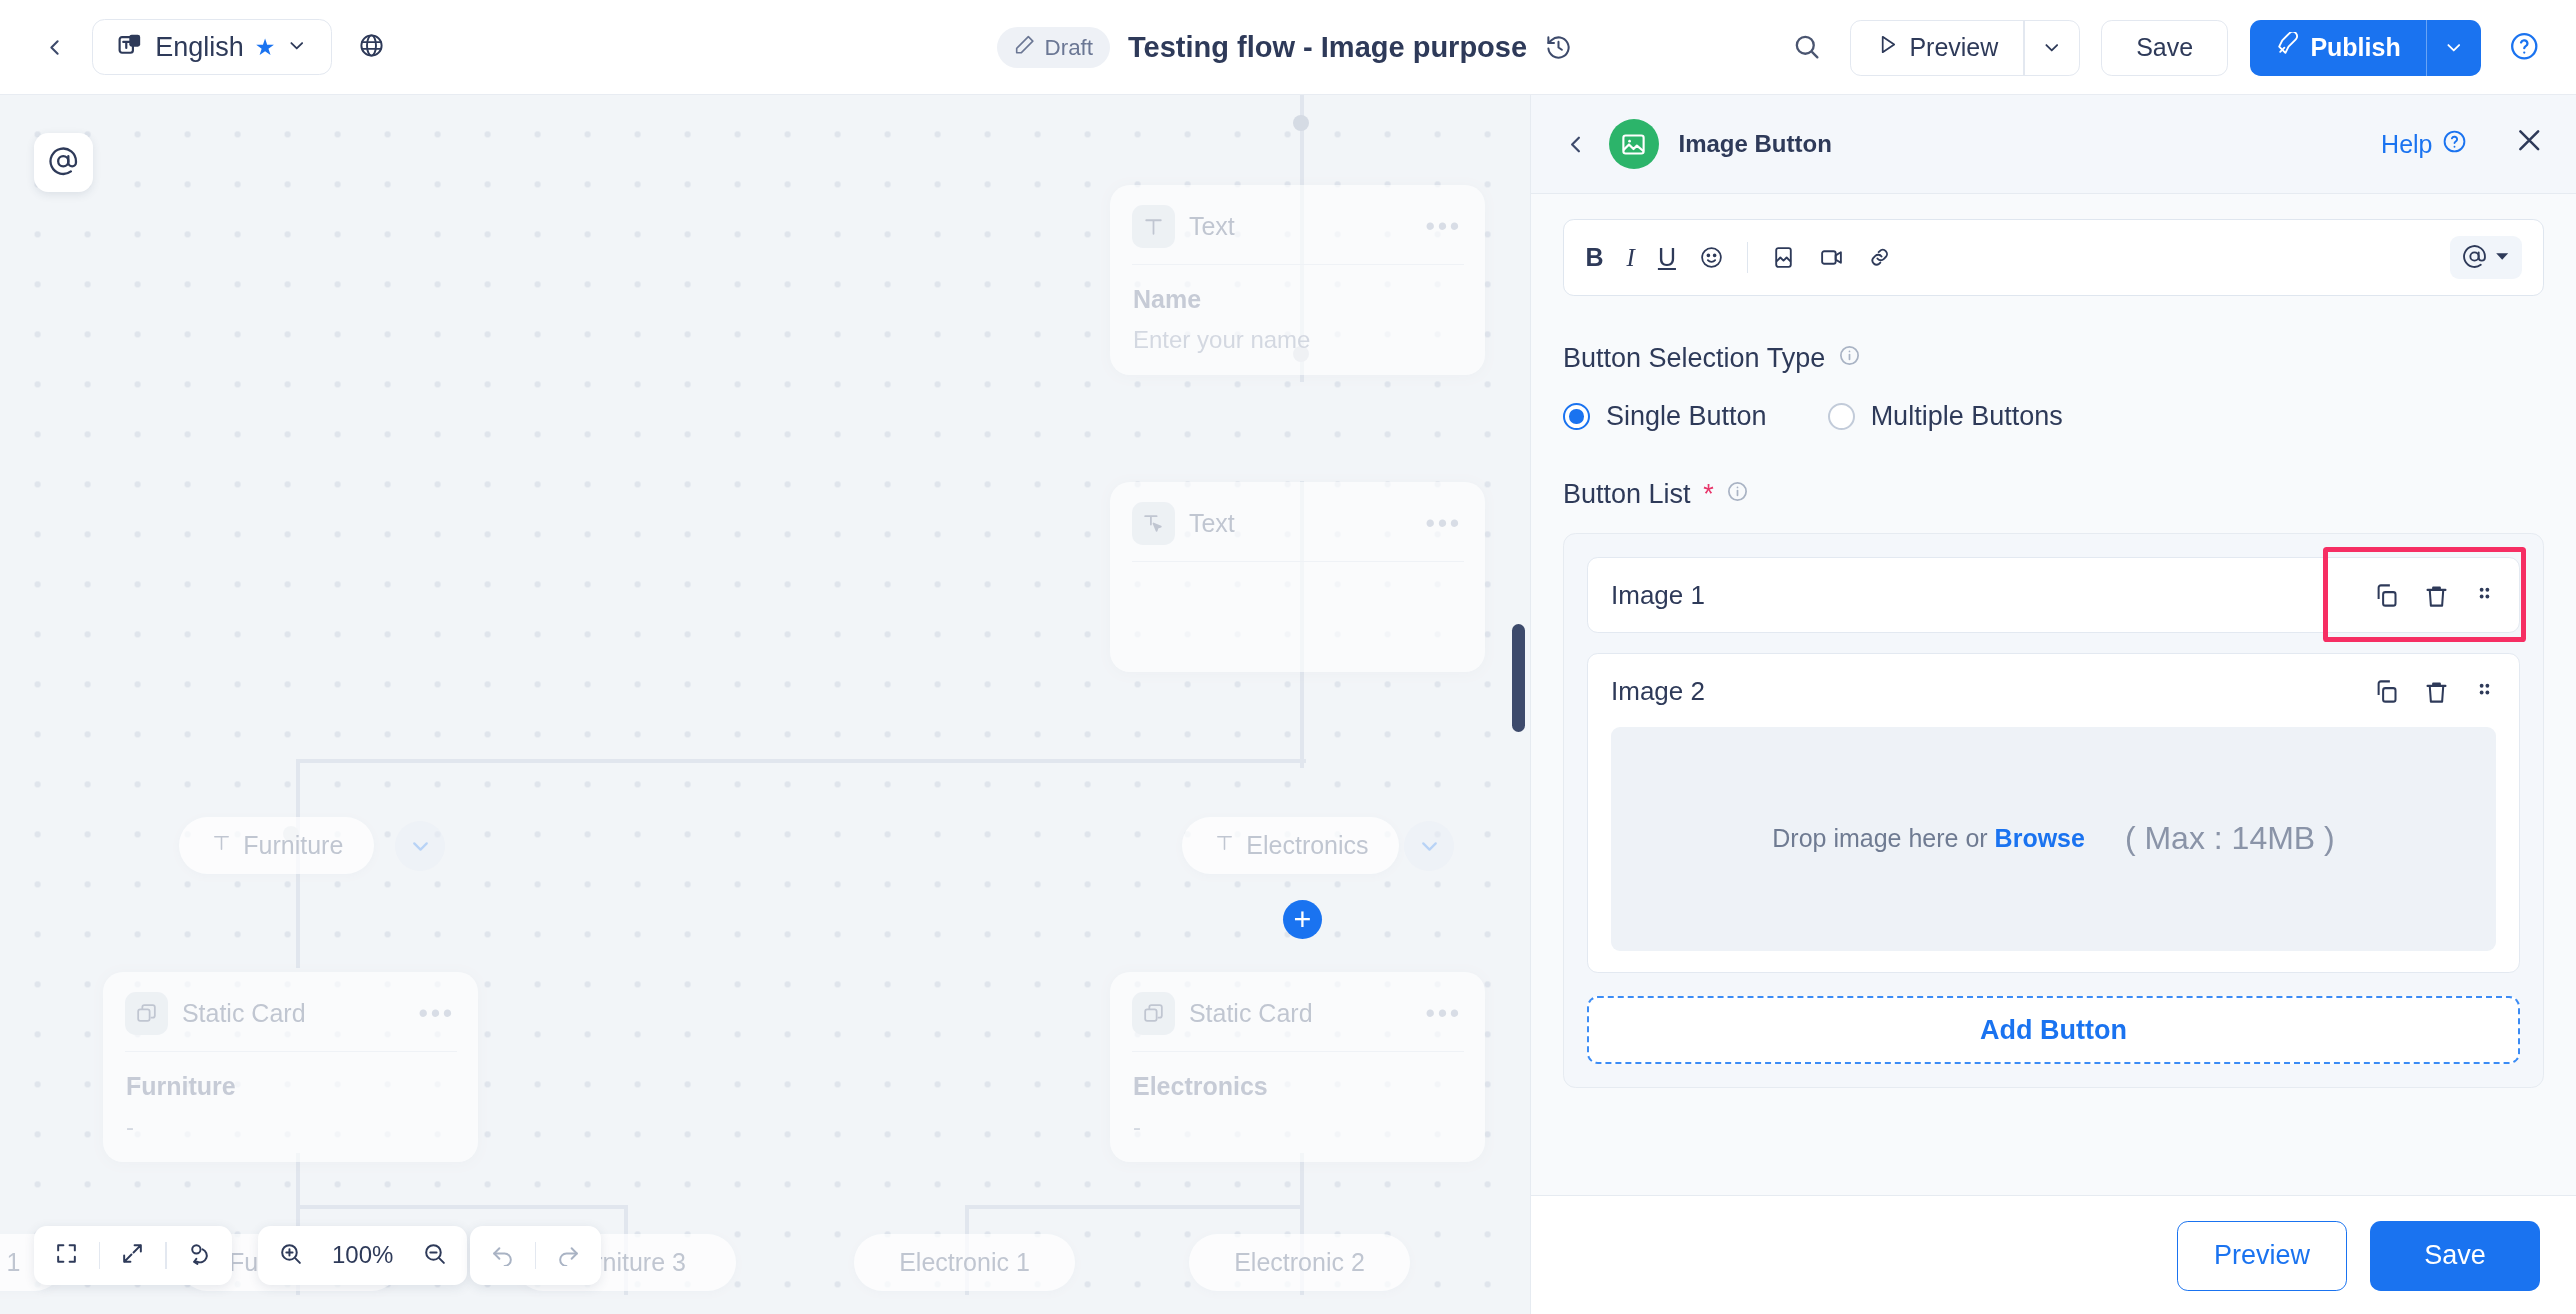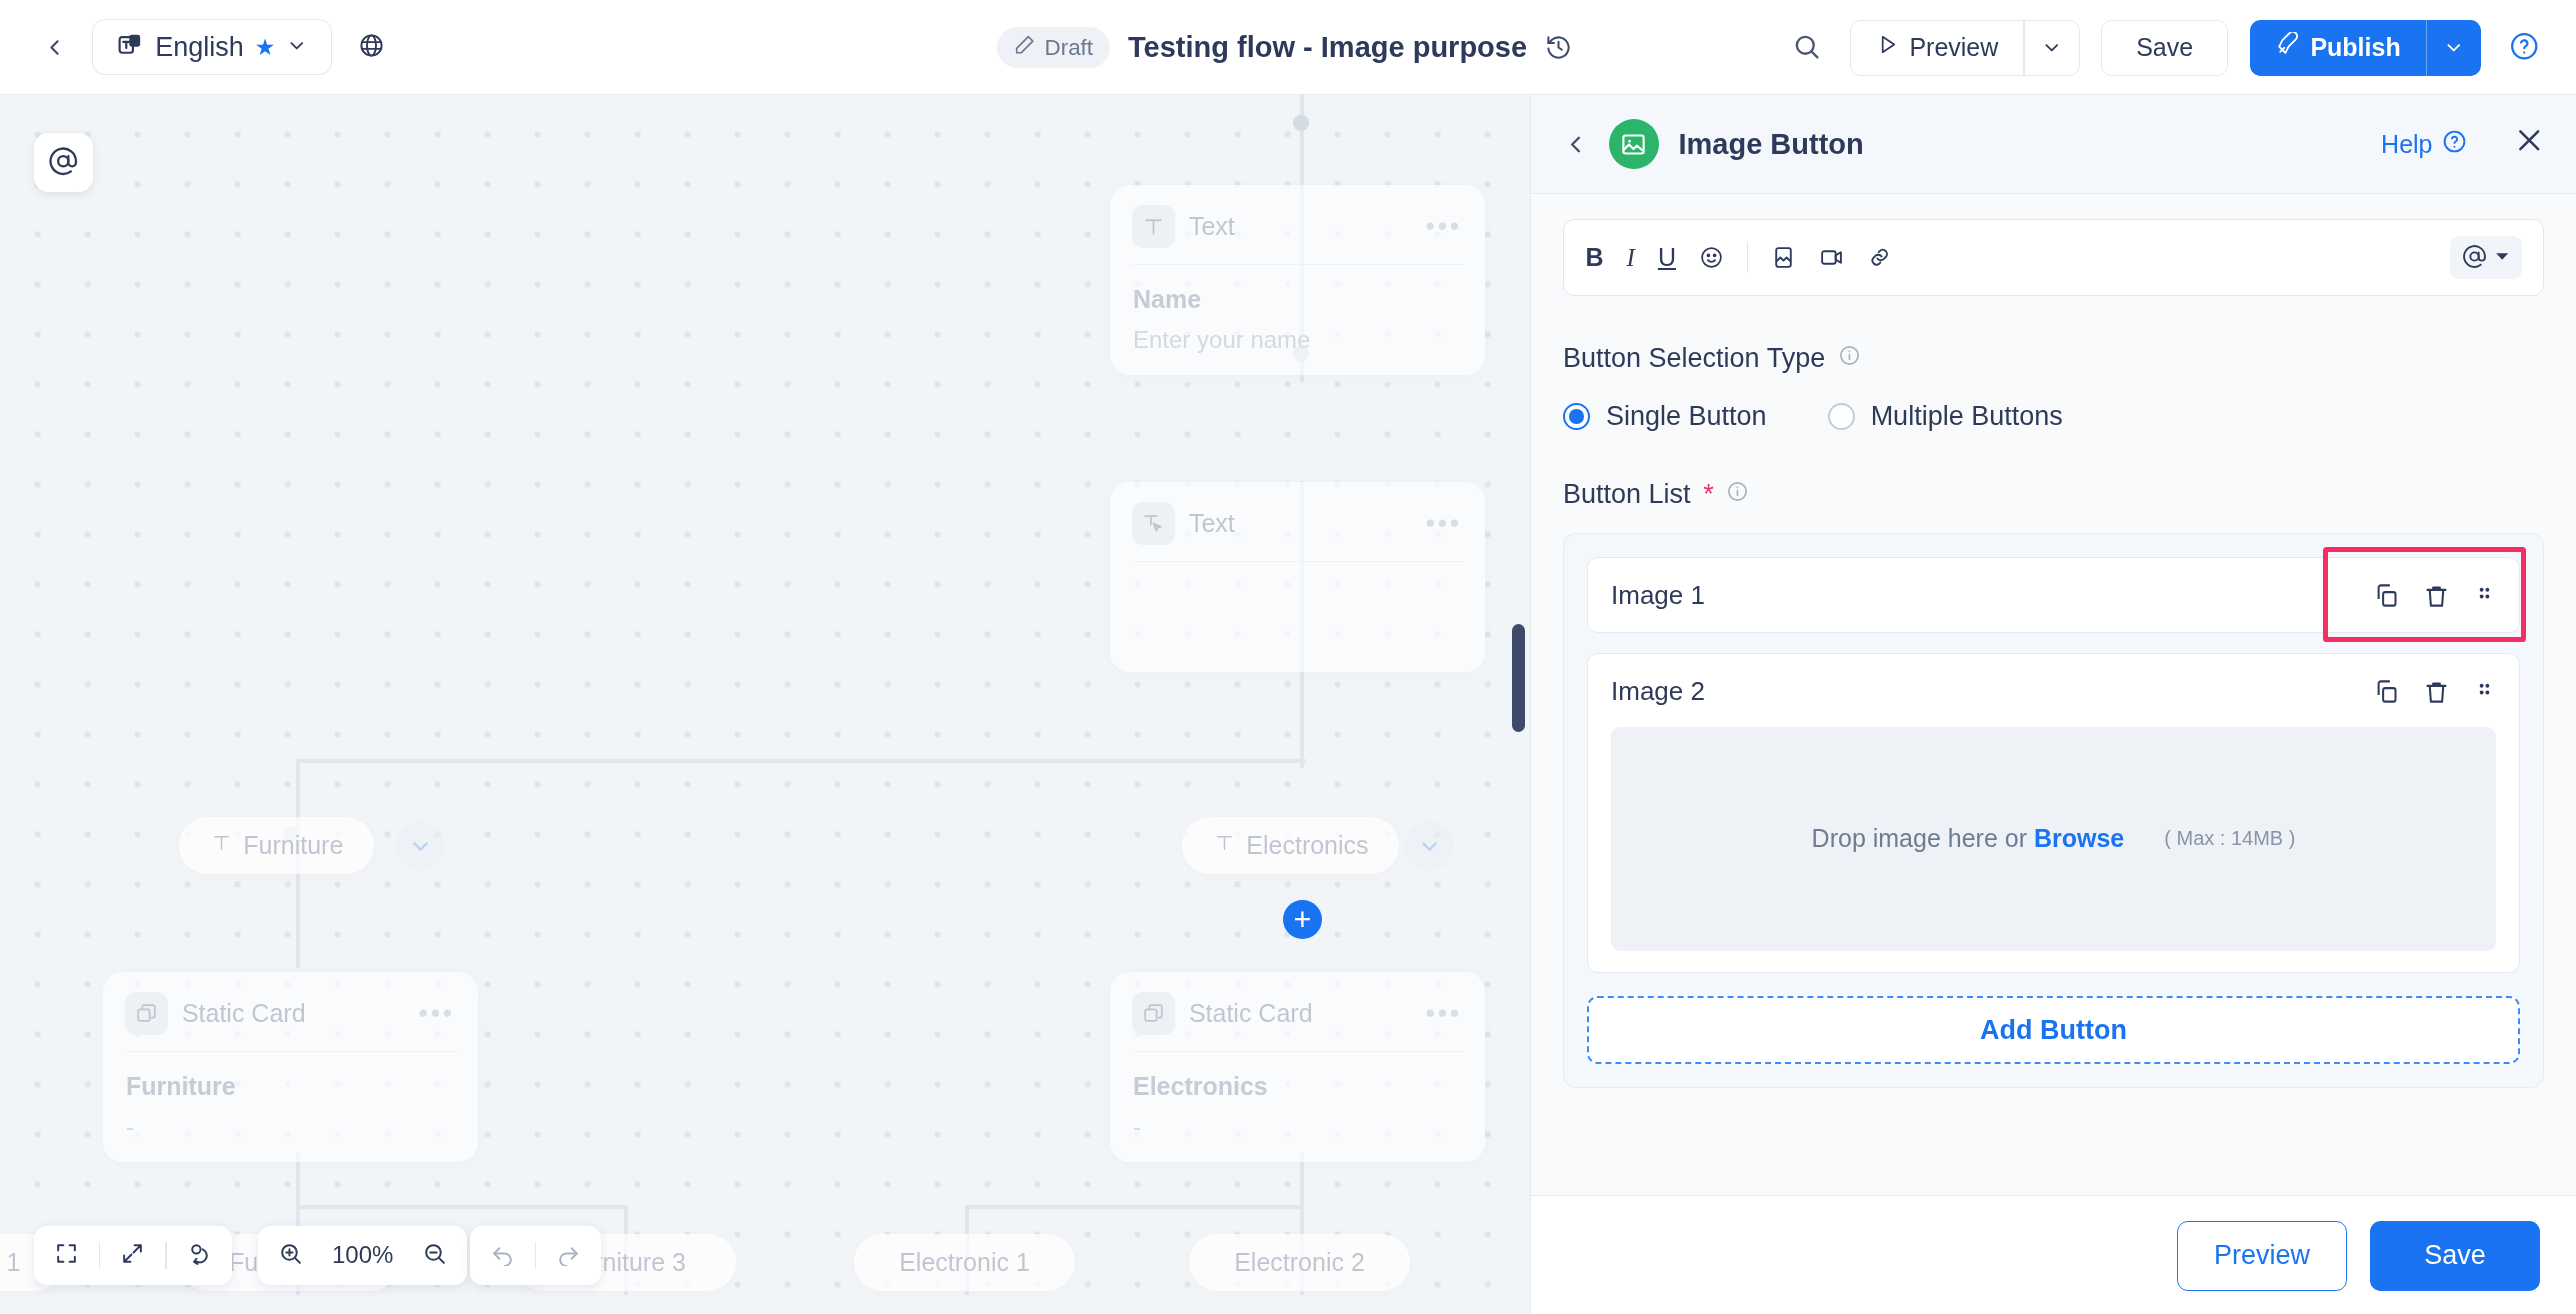--- a/index.html
+++ b/index.html
@@ -164,21 +164,21 @@
   }
   .panel-head {
     height: 99px; display: flex; align-items: center; gap: 20px;
     padding: 0 32px 0 30.5px; background: #f4f7fb; border-bottom: 0.9px solid #e6ebf1;
   }
   .p-back { color: #3d4a6b; cursor: pointer; display: flex; }
   .p-avatar {
     width: 50px; height: 50px; border-radius: 50%; background: #2cb46a;
     display: flex; align-items: center; justify-content: center; position: relative;
   }
-  .p-title { font-size: 29px; font-weight: 600; color: #2e3a59; }
+  .p-title { font-size: 24px; font-weight: 600; color: #2e3a59; }
   .p-help {
     margin-left: auto; display: flex; align-items: center; gap: 9px;
     color: #1a73f0; font-size: 25px; cursor: pointer;
   }
   .p-close { color: #2e3a59; font-size: 32px; cursor: pointer; margin-left: 27px; }
 
   .panel-body { flex: 1; overflow: hidden; padding: 0 32px; position: relative; }
   .rte {
     margin-top: 25px; background: #fff; border: 1.3px solid #dfe6ef;
     border-radius: 10.8px; height: 77px; display: flex; align-items: center;
@@ -226,21 +226,21 @@
     position: absolute; border: 5.4px solid #f62e63; border-radius: 3.6px;
     pointer-events: none;
   }
   .dropzone {
     margin-top: 20px; background: #eef2f7; border-radius: 9px; height: 224px;
     display: flex; align-items: center; justify-content: center;
     gap: 40px; cursor: pointer;
   }
   .dz-main { font-size: 25px; color: #6f7b92; }
   .dz-main a { color: #1a73f0; text-decoration: none; font-weight: 600; }
-  .dz-sub { font-size: 20px; color: #8a94a8; text-align: right; }
+  .dz-sub { font-size: 32px; color: #8a94a8; text-align: right; }
   .add-button {
     margin-top: 23px; border: 2.2px dashed #3b8cf5; border-radius: 10.8px;
     height: 68px; display: flex; align-items: center; justify-content: center;
     color: #1a73f0; font-size: 27px; font-weight: 600; cursor: pointer; background: #fff;
   }
   .panel-foot {
     height: 120px; border-top: 0.9px solid #e6ebf1; background: #fff;
     display: flex; align-items: center; justify-content: flex-end;
     gap: 23px; padding-right: 36px;
   }

